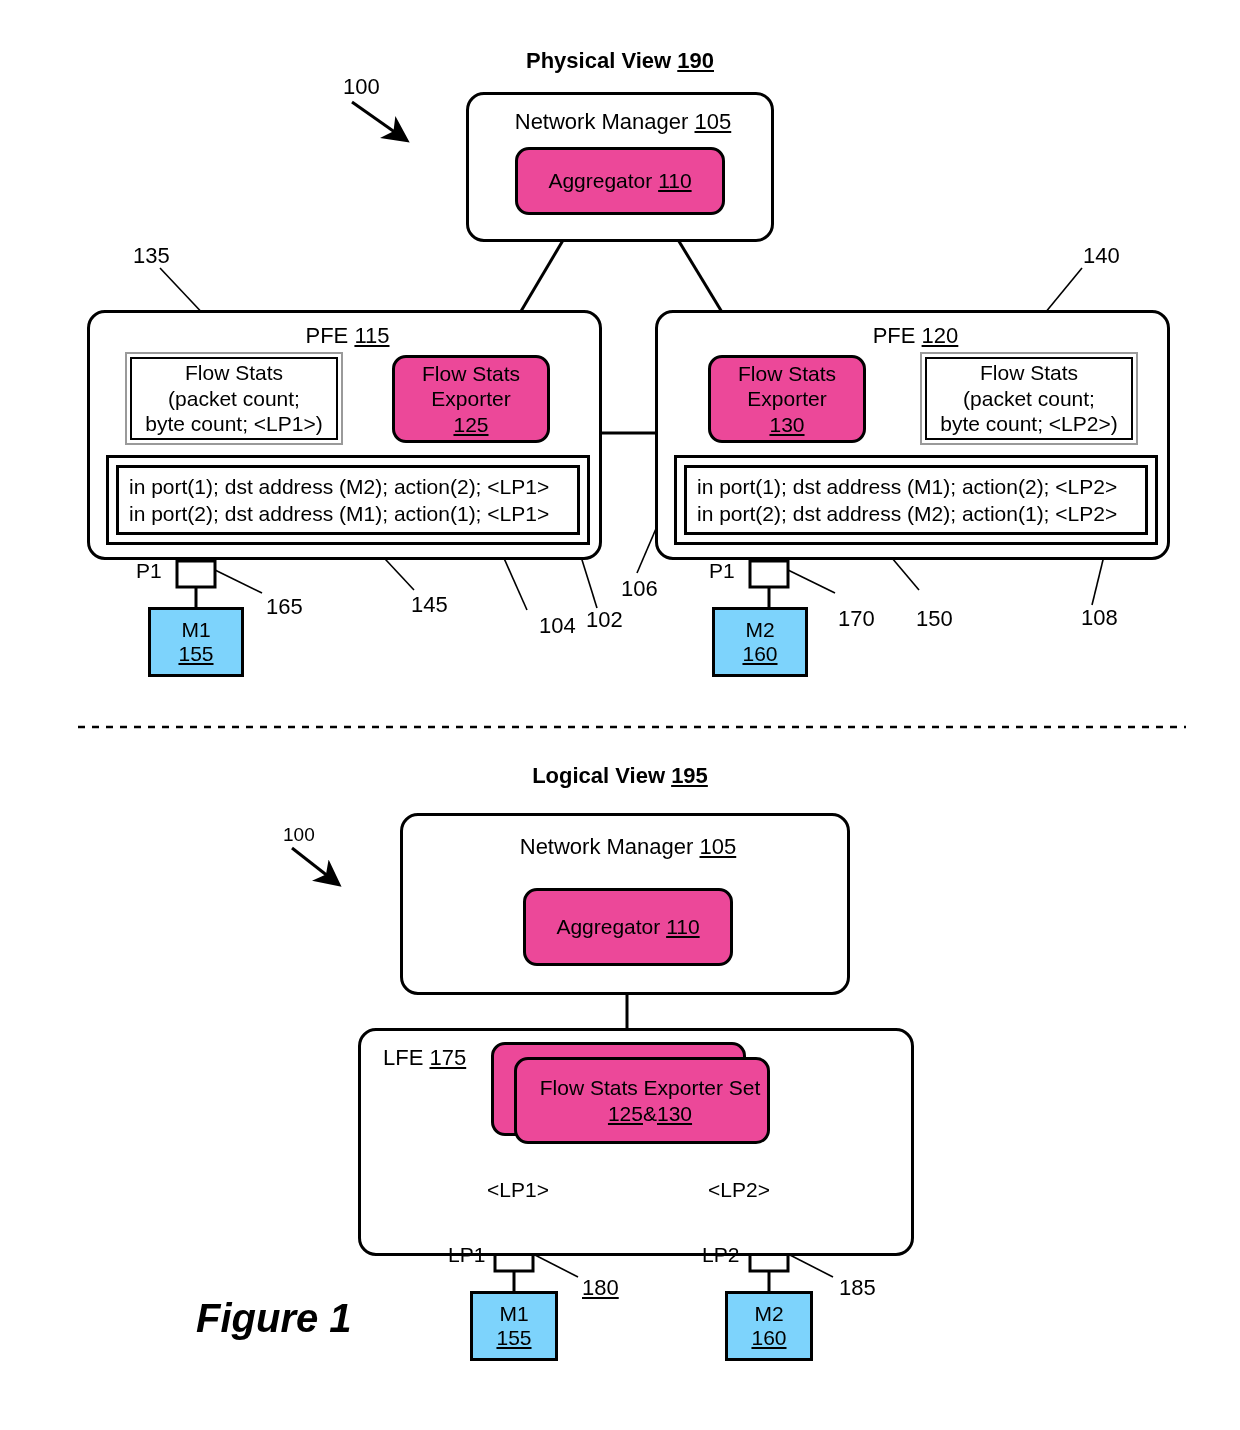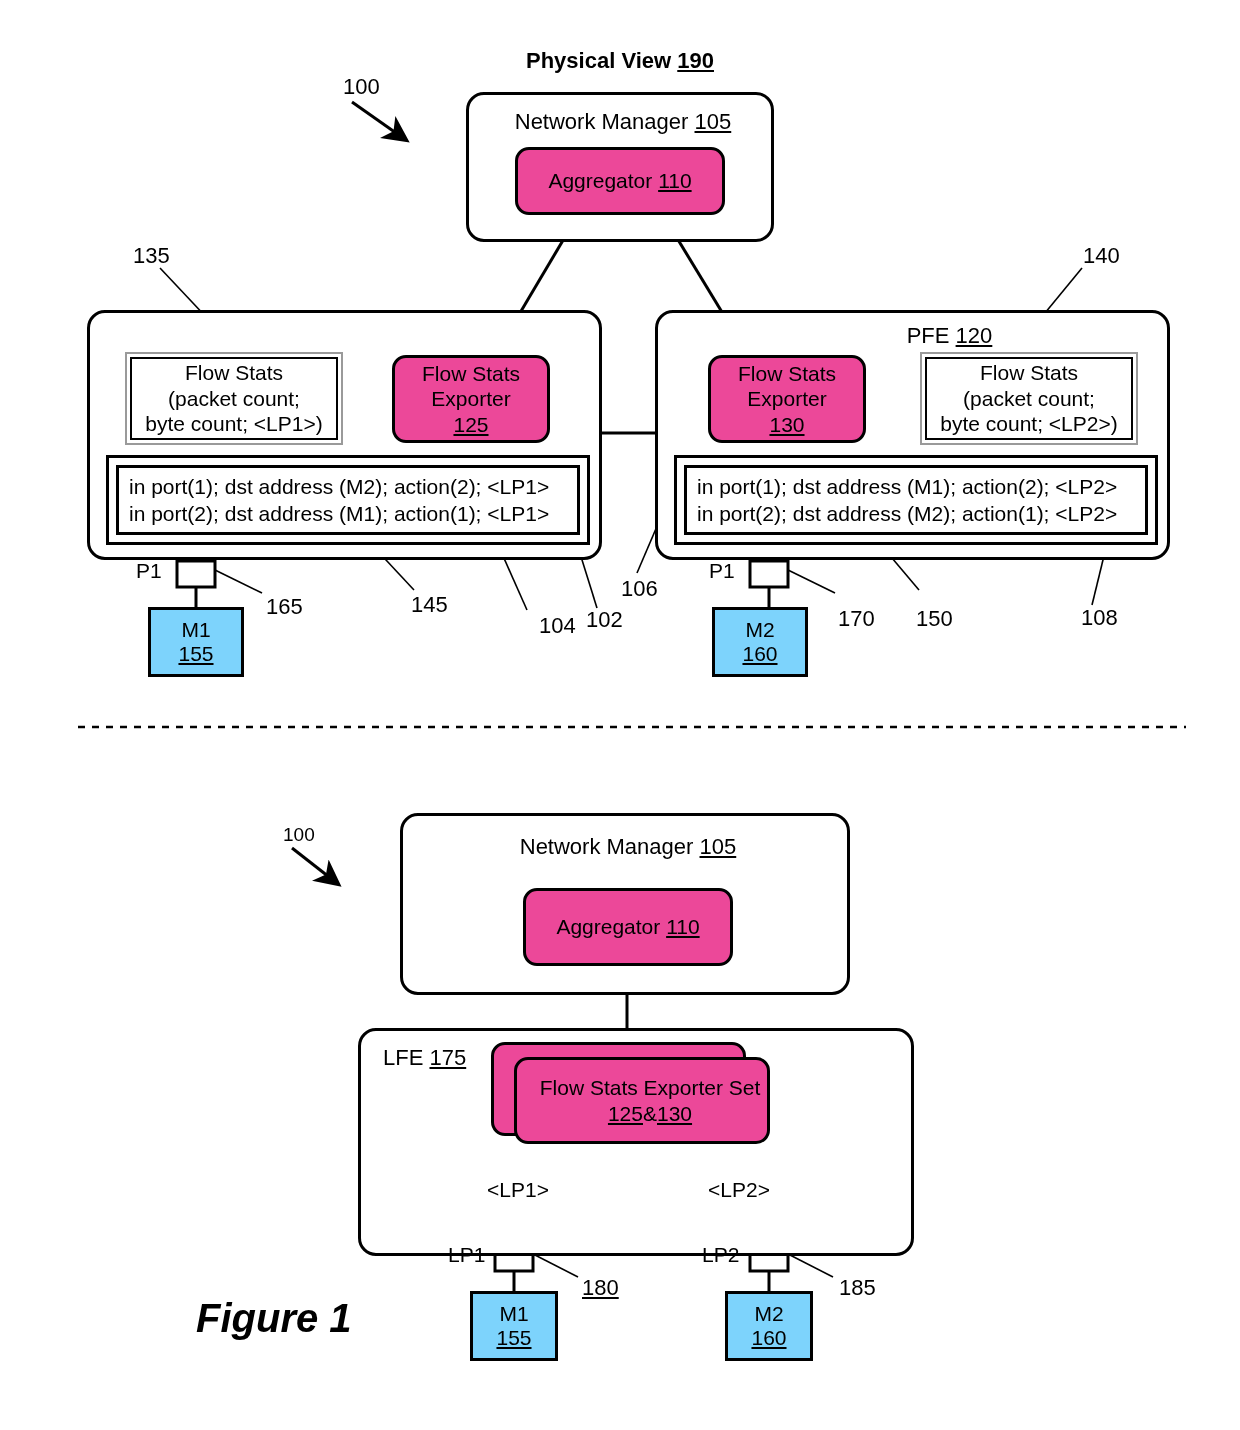--- a/index.html
+++ b/index.html
@@ -209,20 +209,24 @@
         <span class="ref">110</span>
       </div>
     </div>
   </div>
 
   <div class="abs refnum" style="left:133px; top:243px;">135</div>
 
   <div class="abs refnum" style="left:1083px; top:243px;">140</div>
 
   <div class="abs rbox" style="left:87px; top:310px; width:515px; height:250px;">
+    <div class="abs boxtitle" style="left:0; top:10px; width:515px; text-align:center;">
+      <span>PFE</span>
+      <span class="ref">115</span>
+    </div>
 
     <div class="abs dbox-outer" style="left:35px; top:39px; width:218px; height:93px;">
       <div class="dbox-inner">
         <div class="lbl-2" style="text-align:center;">
           <div>Flow Stats</div>
           <div>(packet count;</div>
           <div>byte count; &lt;LP1&gt;)</div>
         </div>
       </div>
     </div>
@@ -237,21 +241,21 @@
 
     <div class="abs rulebox-outer" style="left:16px; top:142px; width:484px; height:90px;">
       <div class="rulebox-inner">
         <div class="rule-line">in port(1); dst address (M2); action(2); &lt;LP1&gt;</div>
         <div class="rule-line">in port(2); dst address (M1); action(1); &lt;LP1&gt;</div>
       </div>
     </div>
   </div>
 
   <div class="abs rbox" style="left:655px; top:310px; width:515px; height:250px;">
-    <div class="abs boxtitle" style="left:0; top:10px; width:515px; text-align:center;margin-left:34px;">
+    <div class="abs boxtitle" style="left:0; top:10px; width:515px; text-align:center;">
       <span>PFE</span>
       <span class="ref">120</span>
     </div>
 
     <div class="abs rbox-sm ctr" style="left:50px; top:42px; width:158px; height:88px;">
       <div class="lbl-2" style="text-align:center;">
         <div>Flow Stats</div>
         <div>Exporter</div>
         <div class="ref">130</div>
       </div>
@@ -291,20 +295,24 @@
     <div class="mach-l2">160</div>
   </div>
 
   <div class="abs refnum" style="left:411px; top:592px;">145</div>
   <div class="abs refnum" style="left:516px; top:613px;margin-left:23px;">104</div>
   <div class="abs refnum" style="left:586px; top:607px;">102</div>
   <div class="abs refnum" style="left:621px; top:576px;">106</div>
   <div class="abs refnum" style="left:916px; top:606px;">150</div>
   <div class="abs refnum" style="left:1081px; top:605px;">108</div>
 
+  <div class="abs section-title" style="left:0; top:763px; width:1240px;">
+    <span>Logical View</span>
+    <span class="ref">195</span>
+  </div>
 
   <div class="abs refnum" style="left:283px; top:824px; font-size:19px;">100</div>
 
   <div class="abs rbox" style="left:400px; top:813px; width:450px; height:182px;">
     <div class="abs boxtitle" style="left:0; top:18px; width:450px; text-align:center;">
       <span>Network Manager</span>
       <span class="ref">105</span>
     </div>
     <div class="abs rbox-sm ctr" style="left:120px; top:72px; width:210px; height:78px;">
       <div class="lbl">

